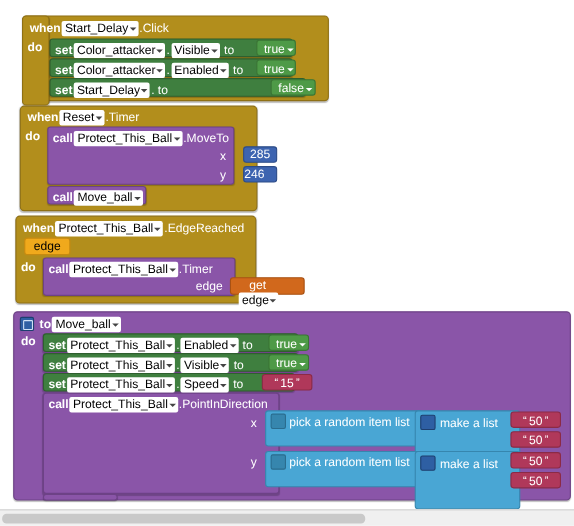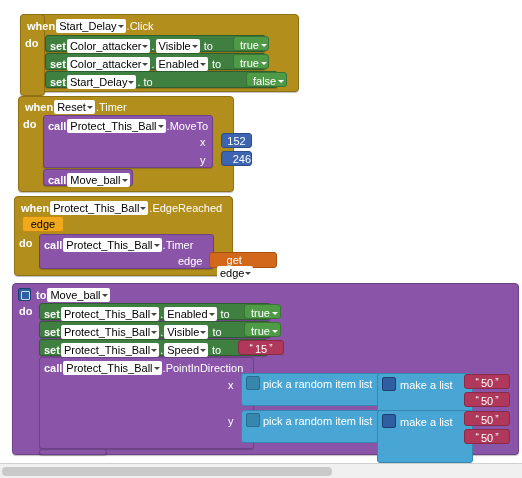--- a/index.html
+++ b/index.html
@@ -118,27 +118,27 @@
   <div class="blk caller" style="left:43px;top:115px;width:170px;height:53px;"></div>
   <div class="row" style="left:48px;top:119px;">
     <span class="lbl kw">call</span>
     <span class="drop">Protect_This_Ball</span>
     <span class="lbl">.MoveTo</span>
   </div>
   <div class="row" style="left:200px;top:137px;">
     <span class="lbl">x</span>
   </div>
   <div class="blk mathv" style="left:221px;top:133px;width:31px;height:15px;">
-    <span style="display:block;text-align:center;line-height:15px;">152</span>
+    <span style="display:block;text-align:center;line-height:15px;">285</span>
   </div>
   <div class="row" style="left:200px;top:155px;">
     <span class="lbl">y</span>
   </div>
   <div class="blk mathv" style="left:221px;top:151px;width:31px;height:15px;">
-    <span style="display:block;text-align:right;line-height:15px;">246</span>
+    <span style="display:block;text-align:left;line-height:15px;">246</span>
   </div>
 
   <div class="blk caller" style="left:43px;top:169px;width:90px;height:17px;"></div>
   <div class="row" style="left:48px;top:173px;">
     <span class="lbl kw">call</span>
     <span class="drop">Move_ball</span>
   </div>
 
   <div class="blk evt" style="left:14px;top:196px;width:219px;height:80px;"></div>
   <div class="row" style="left:21px;top:201px;">

